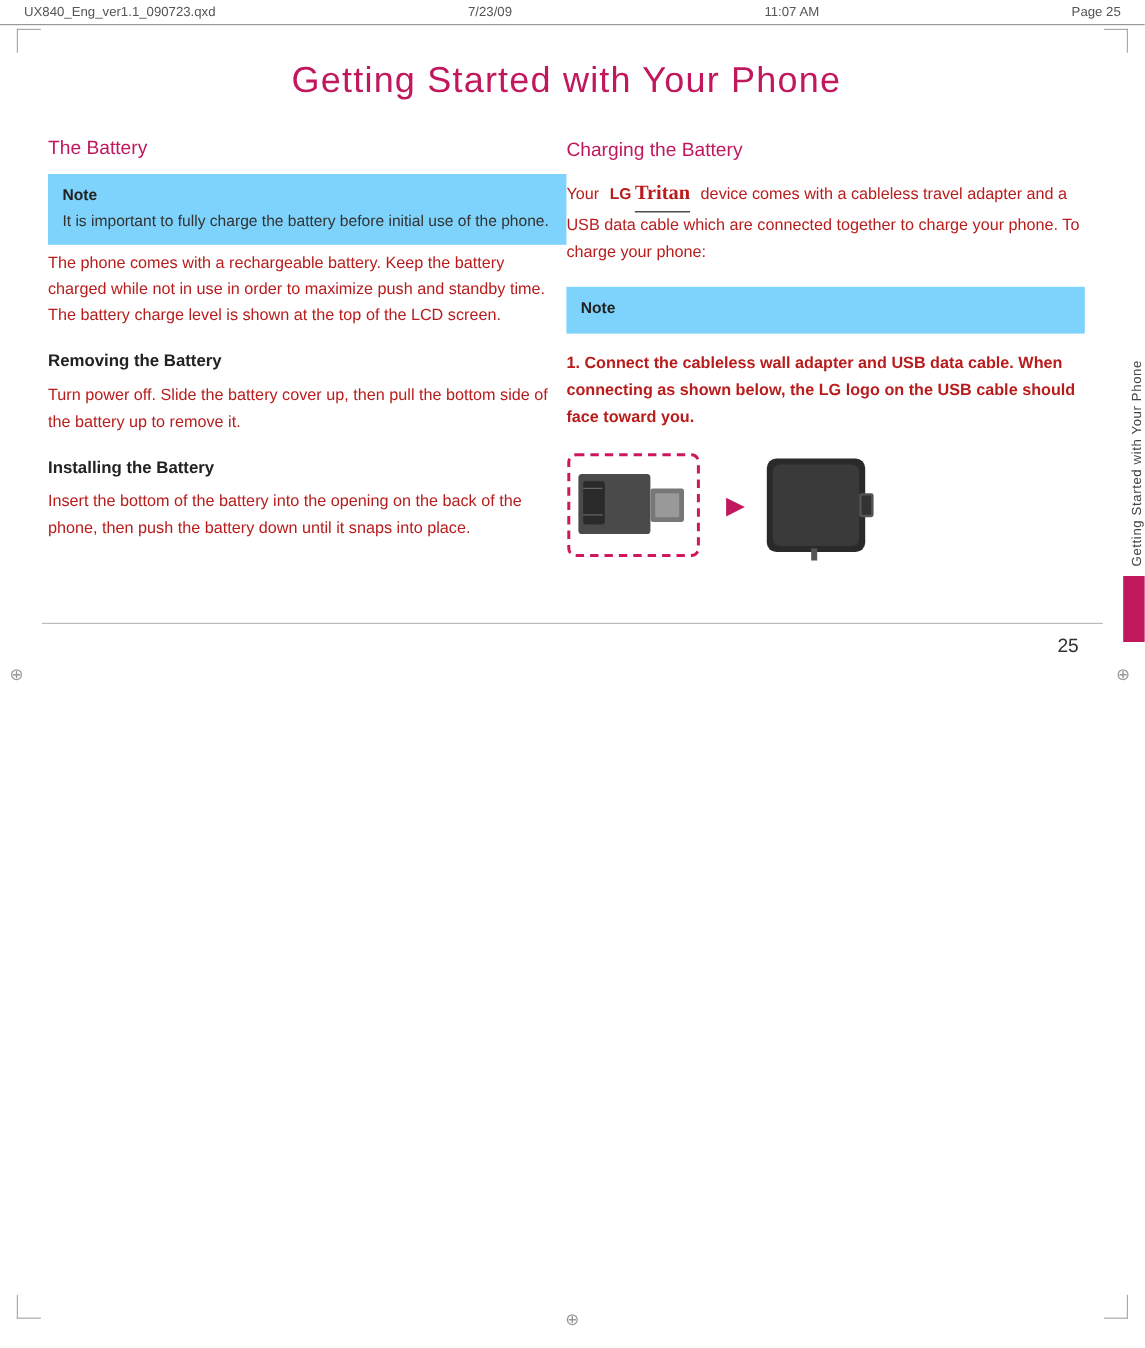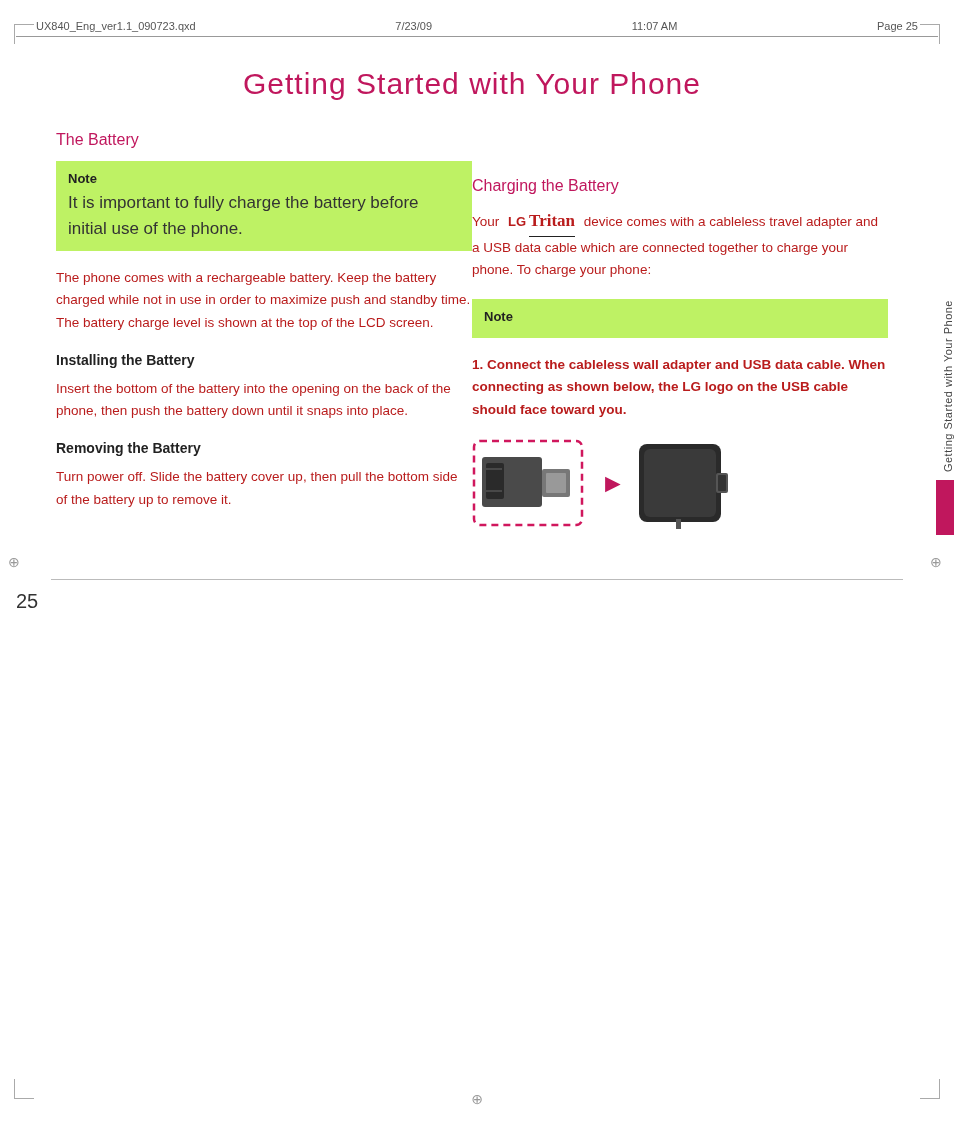--- a/index.html
+++ b/index.html
@@ -13,21 +13,21 @@
       color: #222;
       position: relative;
       overflow: hidden;
     }
 
     
     .page-wrapper {
       width: 954px;
       min-height: 1123px;
       position: relative;
-      padding: 16px;
+      padding: 0;
     }
 
     
     .header-bar {
       width: 100%;
       border-bottom: 1px solid #999;
       padding: 4px 20px;
       font-size: 11px;
       color: #555;
       display: flex;
@@ -96,21 +96,21 @@
       font-size: 30px;
       font-weight: 300;
       color: #c0175d;
       margin-bottom: 30px;
       letter-spacing: 1px;
     }
 
     
     .two-col {
       display: flex;
-      align-items: flex-end;
+      align-items: center;
     }
 
     .col-left {
       flex: 1;
       min-width: 0;
     }
 
     .col-right {
       flex: 1;
       min-width: 0;
@@ -119,35 +119,35 @@
     
     .section-heading {
       font-size: 16px;
       color: #c0175d;
       font-weight: normal;
       margin-bottom: 12px;
     }
 
     
     .note-box {
-      background: #bef264;
+      background: #7dd3fc;
       border: none;
       padding: 10px 12px;
-      margin-bottom: 16px;
+      margin-bottom: 4px;
     }
 
     .note-label {
       font-weight: bold;
       font-size: 13px;
       color: #222;
       margin-bottom: 4px;
     }
 
     .note-text {
-      font-size: 17px;
+      font-size: 13px;
       line-height: 1.5;
       color: #333;
     }
 
     
     .body-text {
       font-size: 13.5px;
       line-height: 1.65;
       color: #b91c1c;
       margin-bottom: 18px;
@@ -157,23 +157,23 @@
     .sub-heading {
       font-weight: bold;
       font-size: 14px;
       color: #222;
       margin-bottom: 10px;
       margin-top: 4px;
     }
 
     
     .page-number {
-      text-align: left;
+      text-align: right;
       padding: 10px 55px 20px 0;
-      font-size: 20px;
+      font-size: 16px;
       color: #333;
     }
 
     
     .bottom-border {
       border-top: 1px solid #bbb;
       margin: 0 35px;
     }
 
     
@@ -220,27 +220,27 @@
         <h2 class="section-heading">The Battery</h2>
 
         <div class="note-box">
           <div class="note-label">Note</div>
           <div class="note-text">It is important to fully charge the battery before initial use of the phone.</div>
         </div>
 
         <p class="body-text">The phone comes with a rechargeable battery. Keep the battery charged while not in use in order to maximize push and standby time. The battery charge level is shown at the top of the LCD screen.</p>
 
         <div>
+          <div class="sub-heading">Removing the Battery</div>
+          <p class="body-text">Turn power off. Slide the battery cover up, then pull the bottom side of the battery up to remove it.</p>
+        </div>
+
+        <div>
           <div class="sub-heading">Installing the Battery</div>
           <p class="body-text">Insert the bottom of the battery into the opening on the back of the phone, then push the battery down until it snaps into place.</p>
-        </div>
-
-        <div>
-          <div class="sub-heading">Removing the Battery</div>
-          <p class="body-text">Turn power off. Slide the battery cover up, then pull the bottom side of the battery up to remove it.</p>
         </div>
 
       </div>
 
       <div class="col-right">
 
         <h2 class="section-heading">Charging the Battery</h2>
 
         <p class="body-text">
           <span>Your</span>

